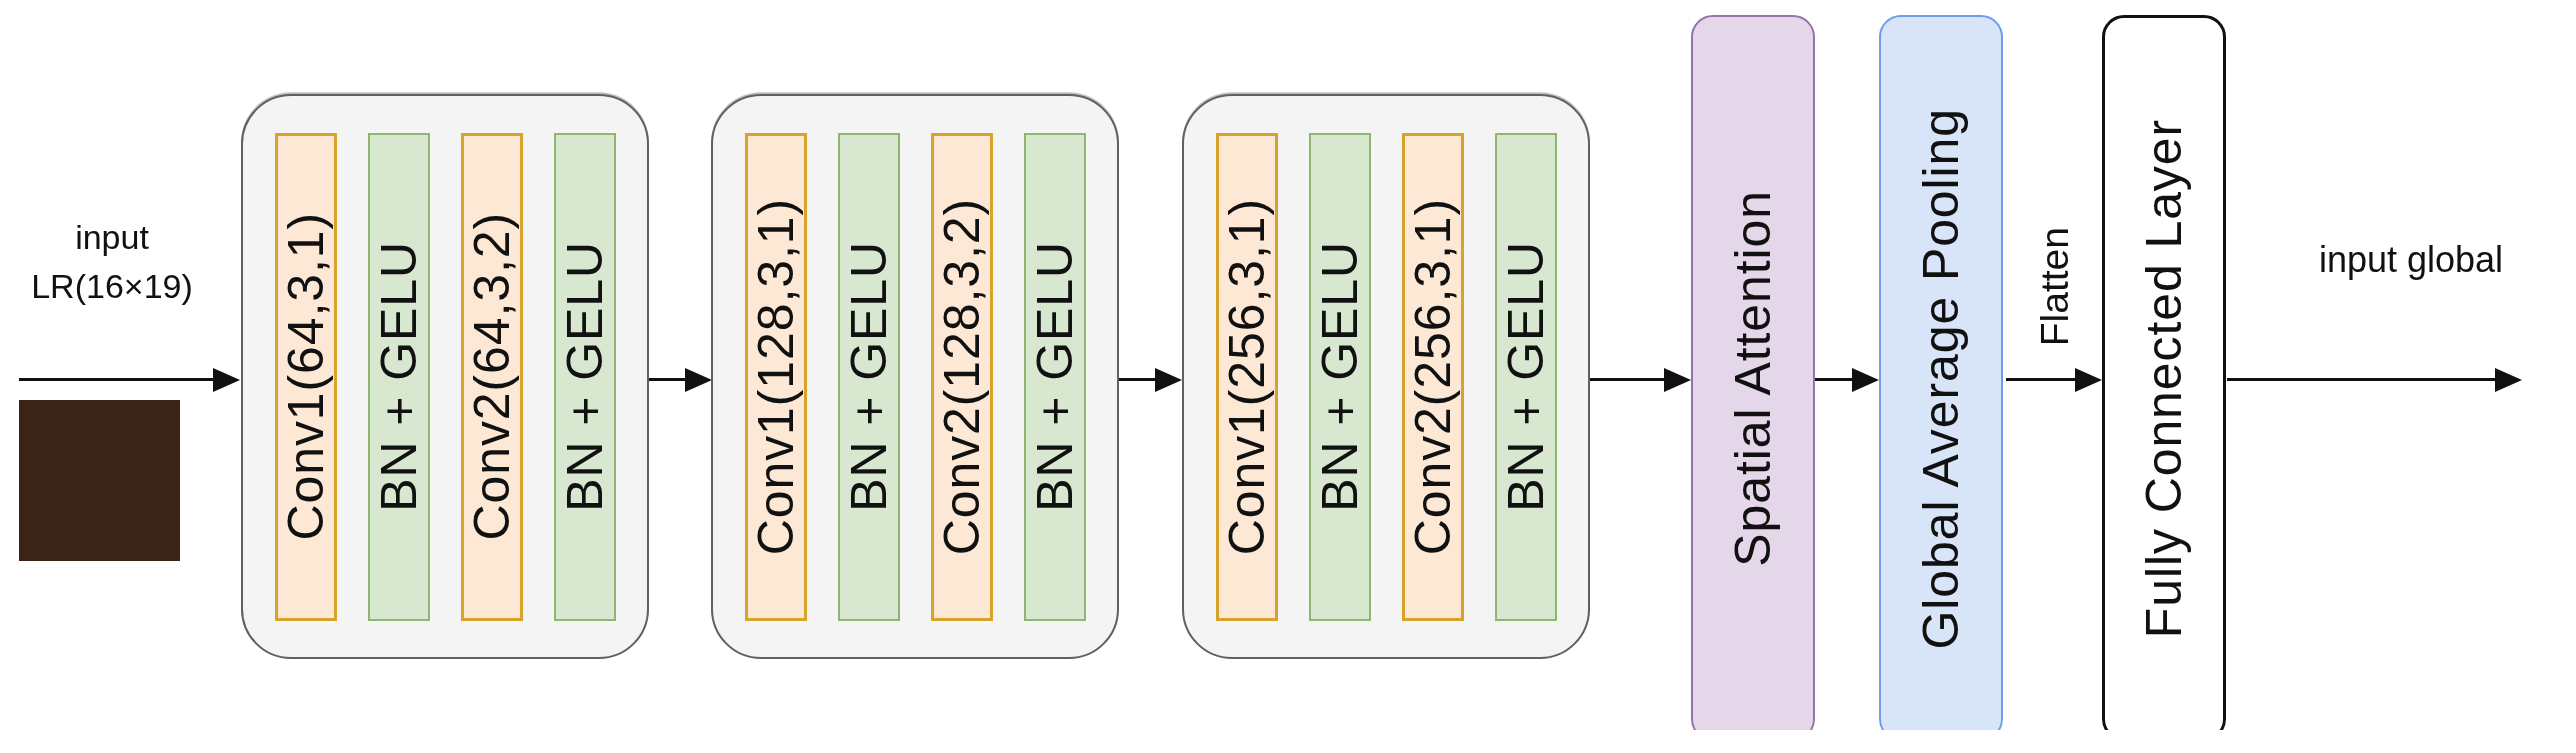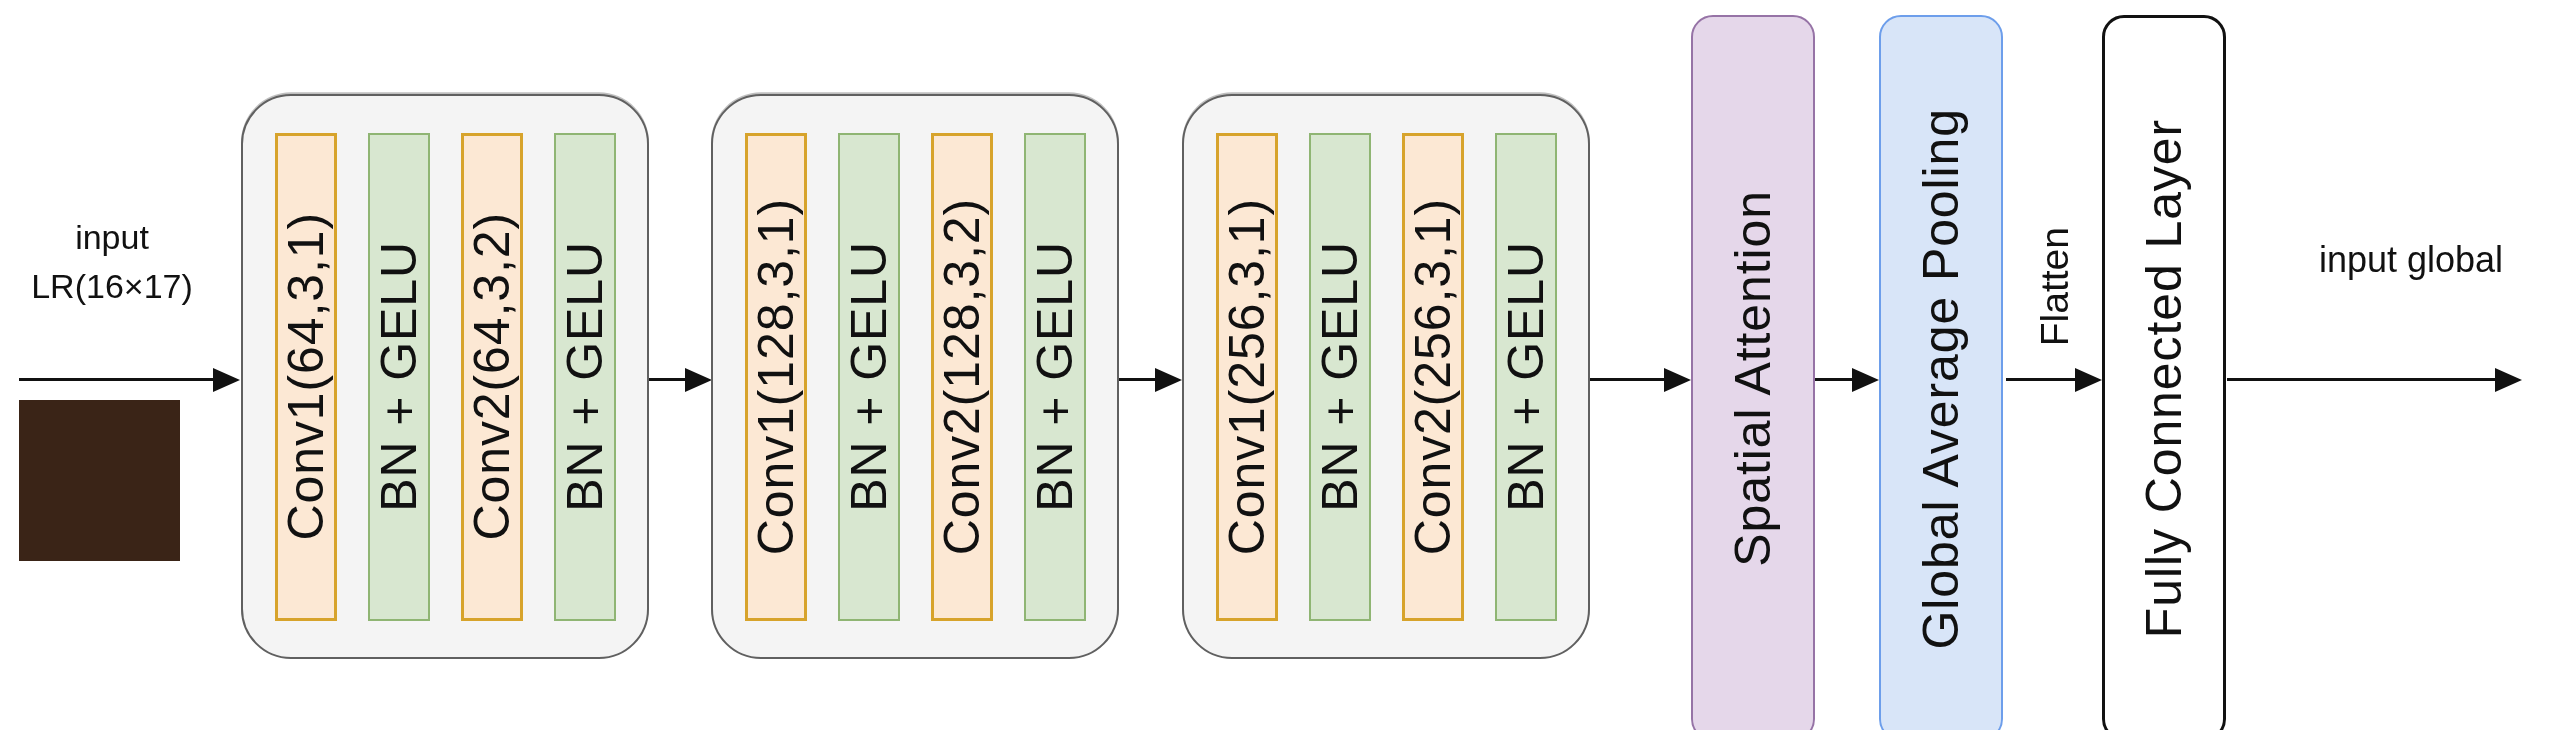--- a/index.html
+++ b/index.html
@@ -89,21 +89,21 @@
       linear-gradient(100deg, #241309 0 12%, #53331c 30%, #6b4427 55%, #714226 80%, #5c3018 100%);
   }
 </style>
 </head>
 <body>
 
 <div id="canvas">
 
   <div id="input-label">
     <div>input</div>
-    <div>LR(16×17)</div>
+    <div>LR(16×19)</div>
   </div>
 
   <div id="face-image">
     <div class="blur"></div>
   </div>
 
   <div class="arrow" id="arrow-input"></div>
   <div class="arrow" id="arrow-g1-g2"></div>
   <div class="arrow" id="arrow-g2-g3"></div>
   <div class="arrow" id="arrow-g3-sa"></div>

